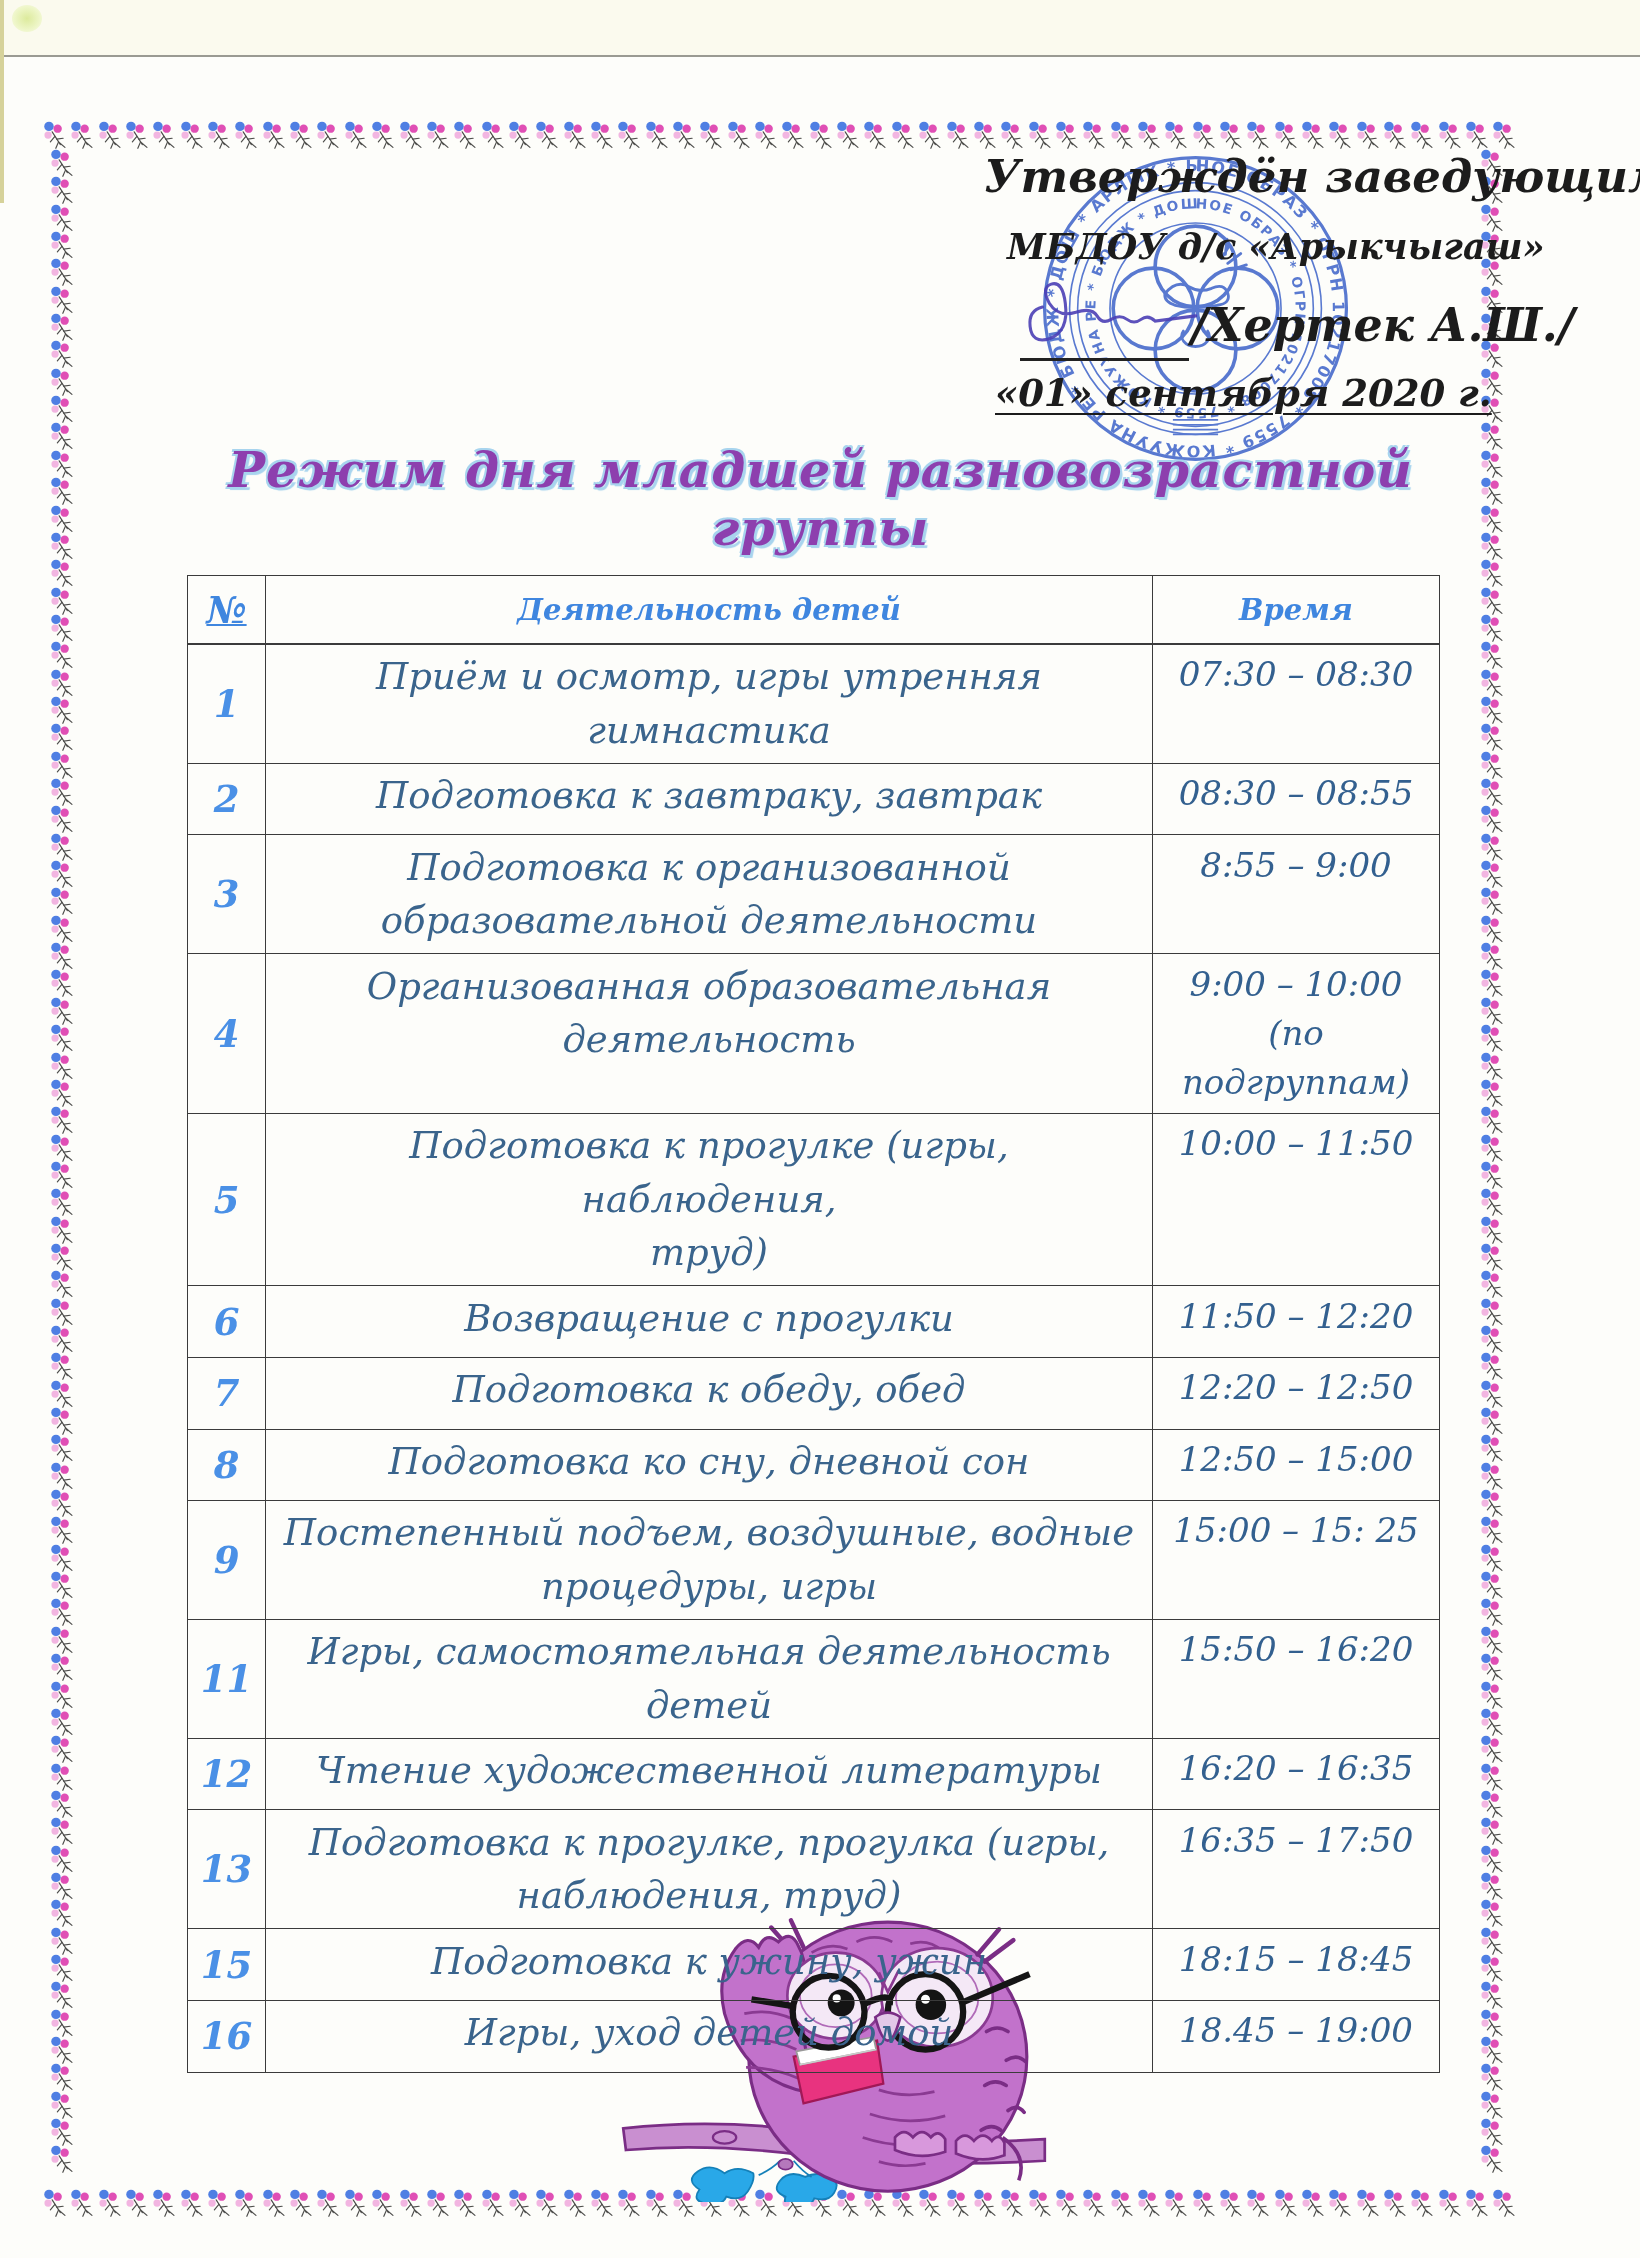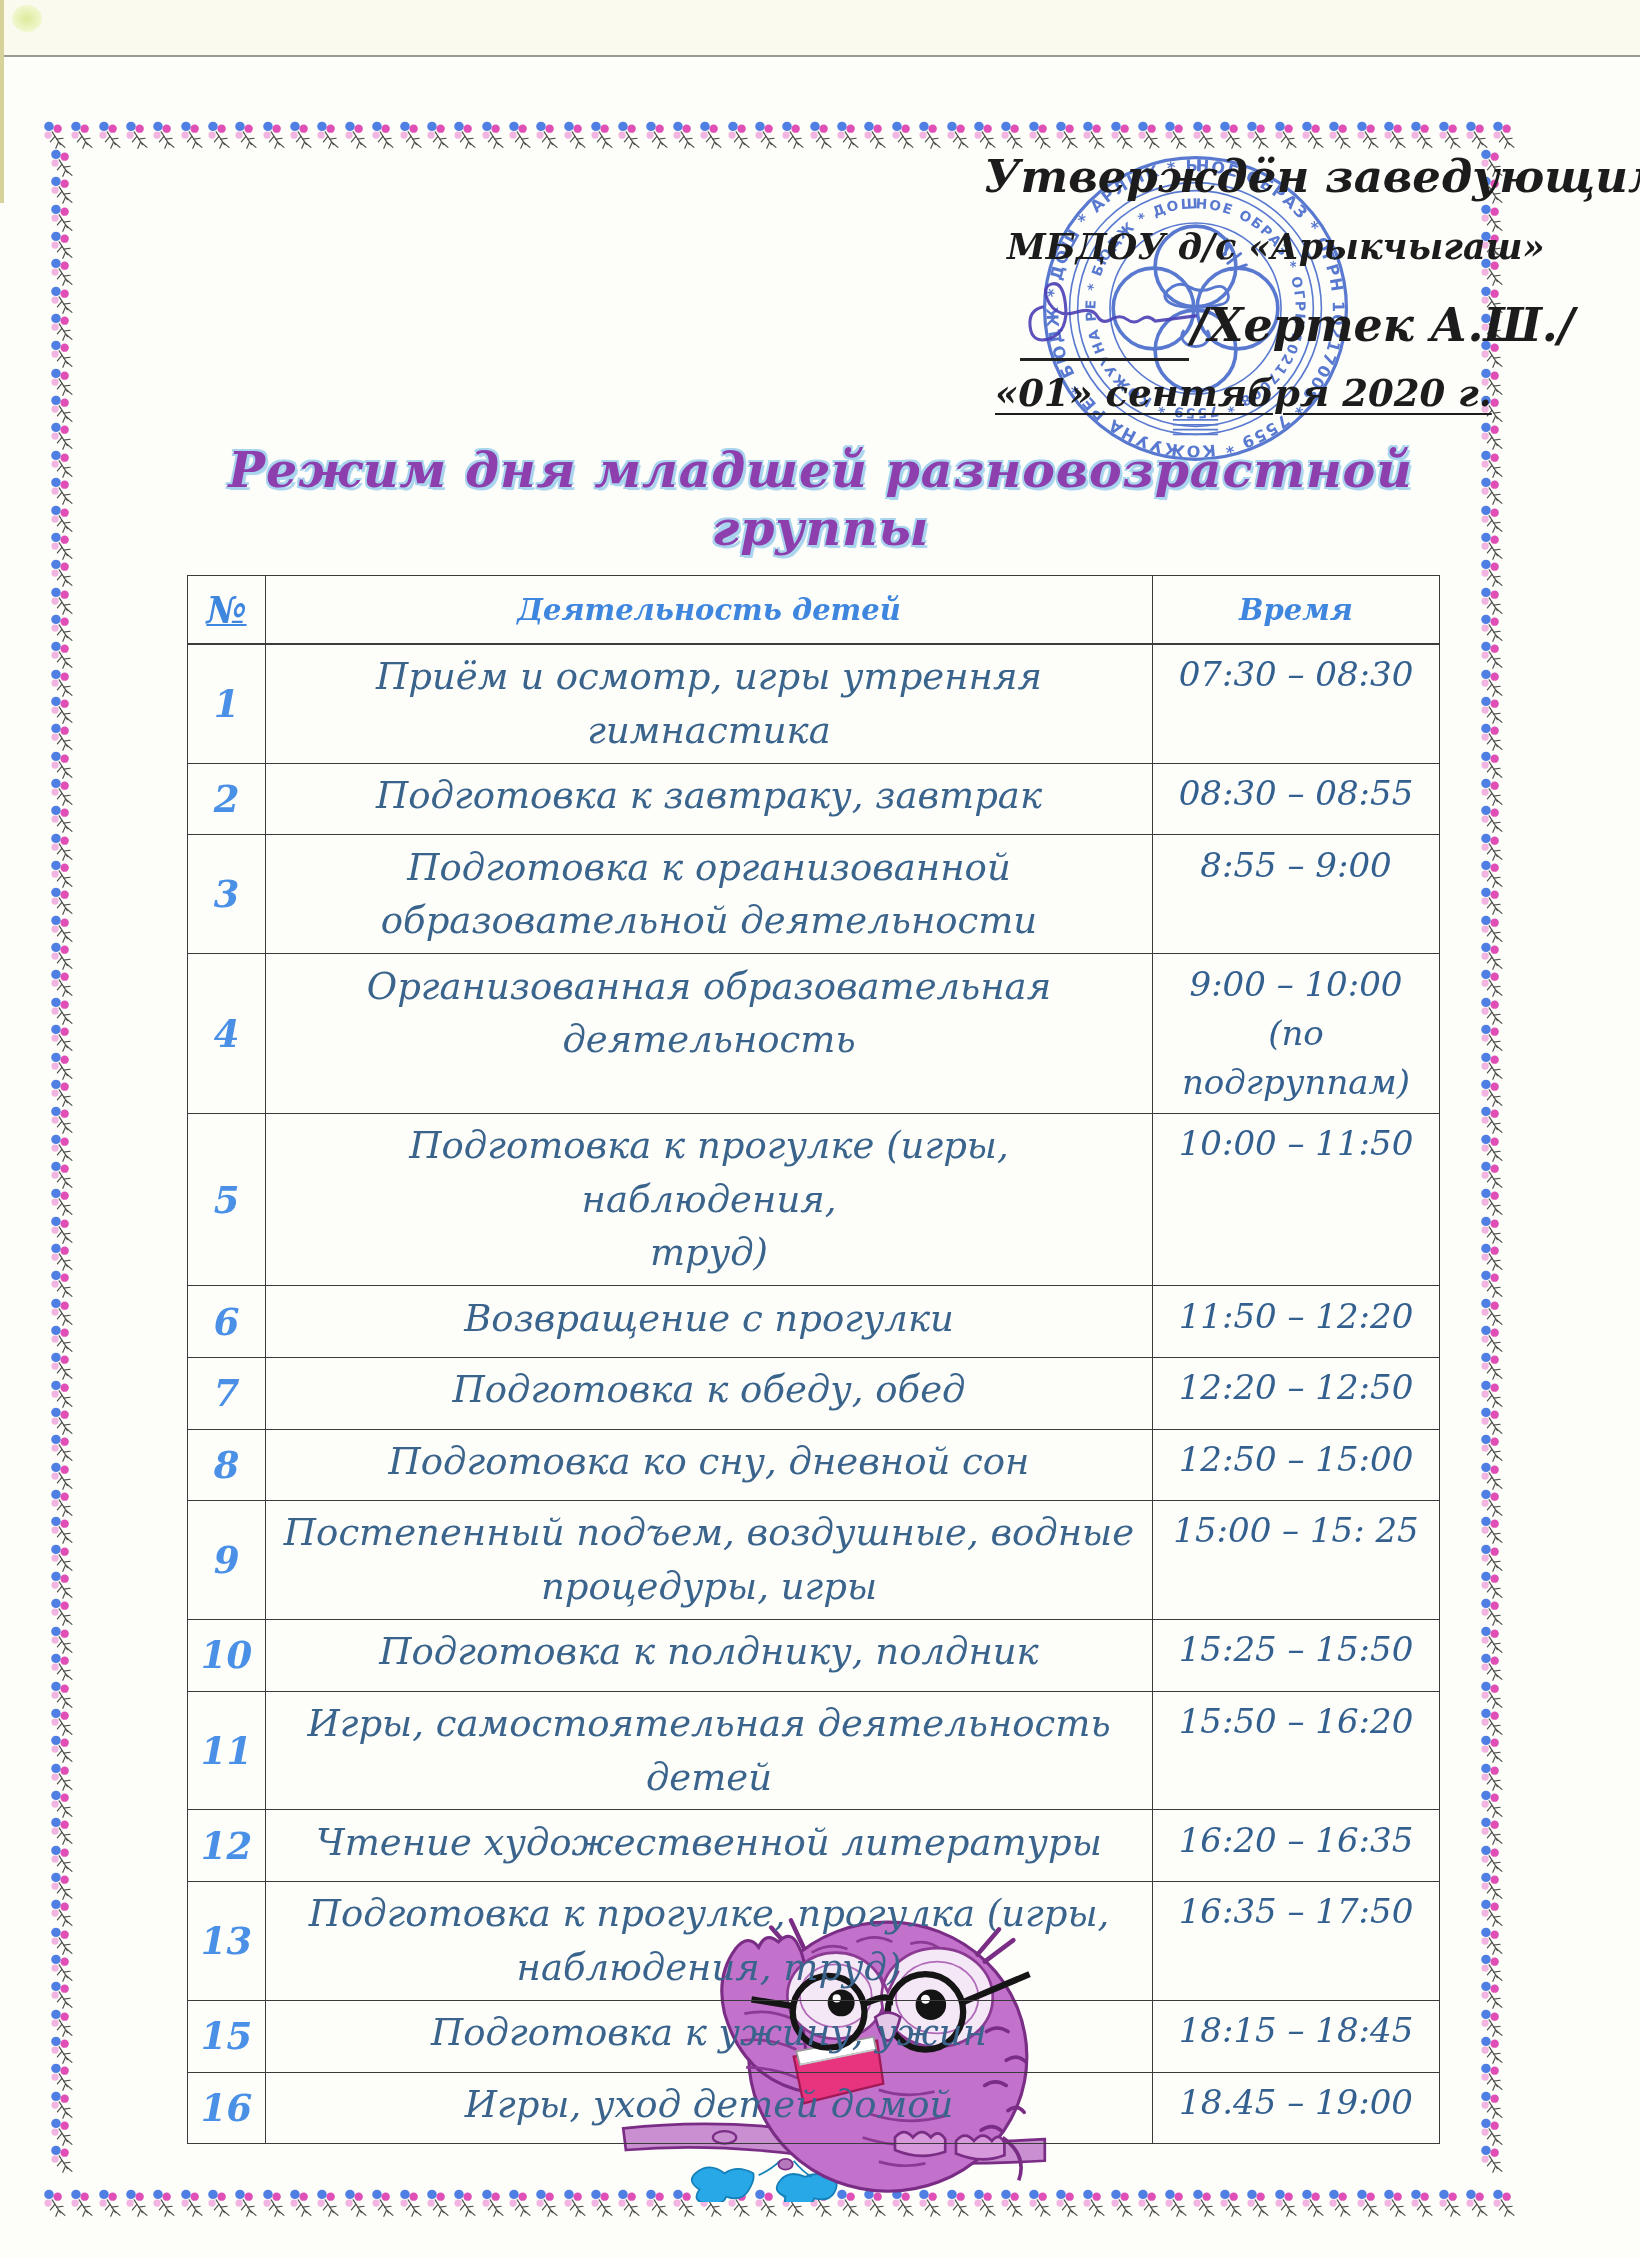--- a/index.html
+++ b/index.html
@@ -3260,25 +3260,20 @@
     <td class="act">Подготовка ко сну, дневной сон</td>
     <td class="time">12:50 – 15:00</td>
   </tr>
           <tr>
     <td class="num">9</td>
     <td class="act">Постепенный подъем, воздушные, водные
 процедуры, игры</td>
     <td class="time">15:00 – 15: 25</td>
   </tr>
           <tr>
-    <td class="num">10</td>
-    <td class="act">Подготовка к полднику, полдник</td>
-    <td class="time">15:25 – 15:50</td>
-  </tr>
-          <tr>
     <td class="num">11</td>
     <td class="act">Игры, самостоятельная деятельность детей</td>
     <td class="time">15:50 – 16:20</td>
   </tr>
           <tr>
     <td class="num">12</td>
     <td class="act">Чтение художественной литературы</td>
     <td class="time">16:20 – 16:35</td>
   </tr>
           <tr>

